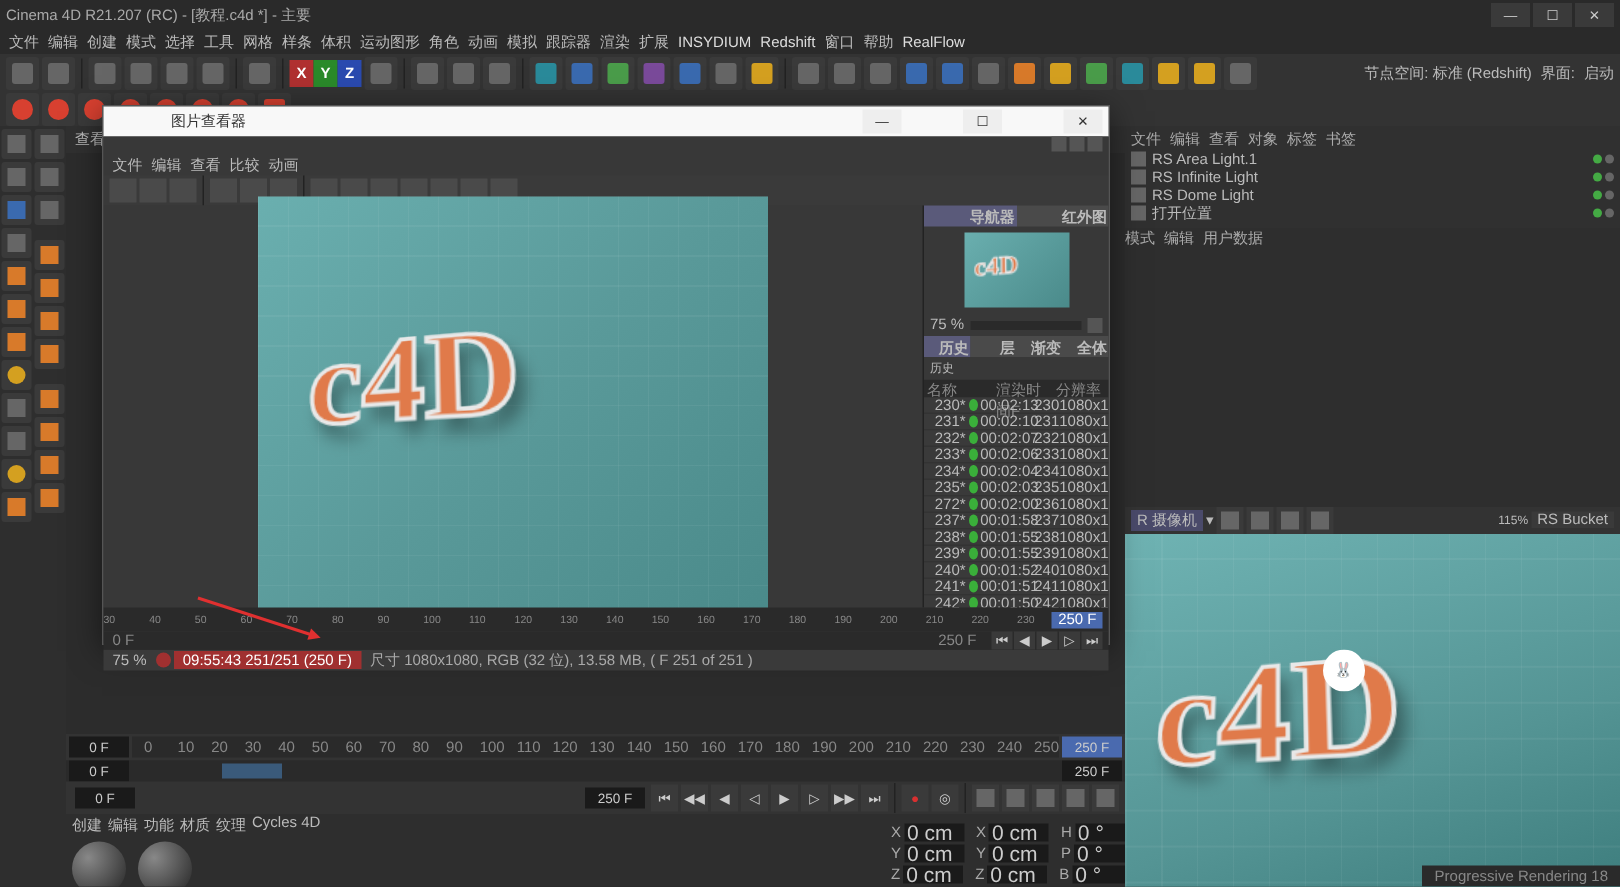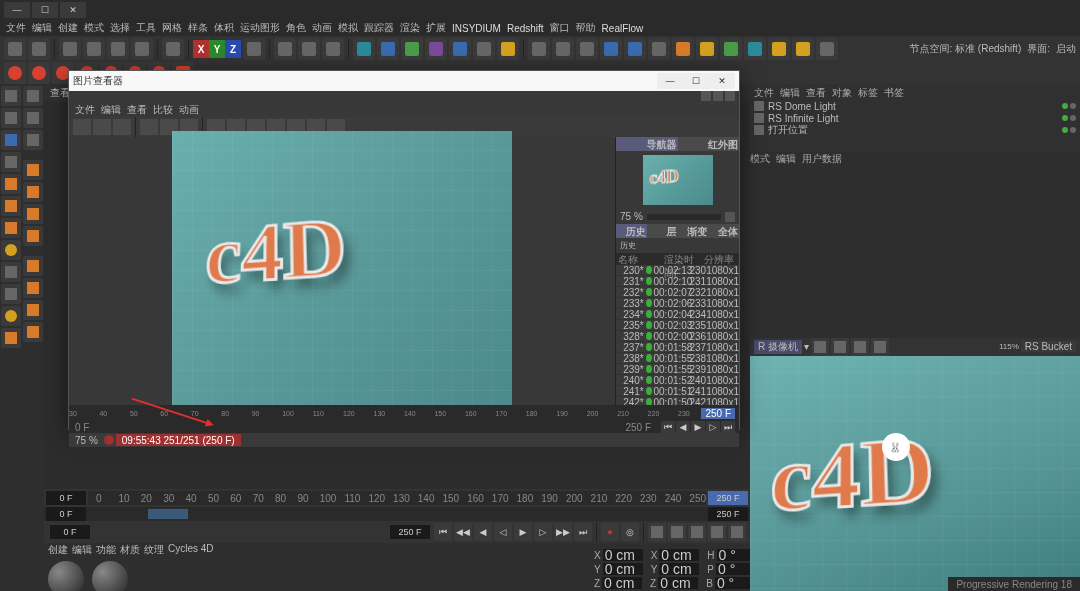--- a/index.html
+++ b/index.html
@@ -62,21 +62,21 @@
 .obj-dot { width:6px; height:6px; border-radius:50%; }
 .obj-dot.g { background:#4a4; }
 .obj-dot.gr { background:#666; }
 .attr-tabs { height:14px; display:flex; gap:6px; font-size:9px; color:#aaa; }
 
 .rview { height:290px; background:#5a9a9a; position:relative; overflow:hidden; }
 .rview-top { height:18px; background:#333; display:flex; align-items:center; gap:2px; padding:0 4px; font-size:9px;}
 
 
 .pv-window { position:absolute; left:68px; top:70px; width:672px; height:360px; background:#383838; border:1px solid #555; box-shadow:0 4px 20px rgba(0,0,0,0.5); }
-.pv-title { height:20px; background:#f8f8f8; display:flex; align-items:center; padding:0 4px; }
+.pv-title { height:20px; background:#f8f8f8; display:flex; align-items:center; padding:0 4px;gap:41px; }
 .pv-title-text { flex:1; font-size:10px; color:#333; }
 .pv-menubar { height:14px; background:#383838; display:flex; gap:6px; padding:0 6px; align-items:center; font-size:9px; color:#bbb;}
 .pv-toolbar { height:20px; background:#3a3a3a; display:flex; gap:2px; align-items:center; padding:0 4px; }
 .pv-tb { width:18px; height:16px; background:#4a4a4a; }
 .pv-body { display:flex; height:calc(100% - 90px); }
 .pv-img { flex:1; background:#383838; display:flex; align-items:center; justify-content:center; }
 .pv-render { width:340px; height:280px; background:linear-gradient(135deg,#6aafaf 0%,#5a9a9a 50%,#4a8a8a 100%); position:relative; }
 .pv-side { width:124px; background:#383838; border-left:1px solid #222; display:flex; flex-direction:column;}
 .pv-thumb { width:70px; height:50px; background:linear-gradient(135deg,#6aafaf,#4a8a8a); margin:4px auto; position:relative;}
 .pv-side-tabs { height:14px; display:flex; font-size:8px; }
@@ -100,20 +100,21 @@
 .prop-row { display:flex; gap:8px; margin:2px 0;}
 .prop-field { display:flex; align-items:center; gap:2px;}
 .prop-field input { width:40px; height:12px; background:#1a1a1a; border:none; color:#ccc; font-size:14px; padding:0 2px;}
 
 .bottom-status { position:absolute; bottom:0; right:0; height:14px; background:#2a2a2a; font-size:9px; color:#888; padding:0 8px; display:flex; align-items:center;}
 </style>
 </head>
 <body>
 
 <div class="titlebar">
+  <span class="title-text">Cinema 4D R21.207 (RC) - [教程.c4d *] - 主要</span>
   <div class="win-btns">
     <div class="win-btn">—</div>
     <div class="win-btn">☐</div>
     <div class="win-btn cl">✕</div>
   </div>
 </div>
 
 <div class="menubar" id="mainmenu">
     <span>文件</span>
     <span>编辑</span>
@@ -519,36 +520,44 @@
           <span>文件</span>
           <span>编辑</span>
           <span>查看</span>
           <span>对象</span>
           <span>标签</span>
           <span>书签</span>
         </div>
       <div class="obj-list" id="objlist">
           <div class="obj-row">
             <div class="obj-ico"></div>
-            <span>RS Dome Light</span>
+            <span>RS Area Light.1</span>
             <div class="obj-dots">
               <div class="obj-dot g"></div>
               <div class="obj-dot gr"></div>
             </div>
           </div>
           <div class="obj-row">
             <div class="obj-ico"></div>
             <span>RS Infinite Light</span>
             <div class="obj-dots">
               <div class="obj-dot g"></div>
               <div class="obj-dot gr"></div>
             </div>
           </div>
           <div class="obj-row">
             <div class="obj-ico"></div>
+            <span>RS Dome Light</span>
+            <div class="obj-dots">
+              <div class="obj-dot g"></div>
+              <div class="obj-dot gr"></div>
+            </div>
+          </div>
+          <div class="obj-row">
+            <div class="obj-ico"></div>
             <span>打开位置</span>
             <div class="obj-dots">
               <div class="obj-dot g"></div>
               <div class="obj-dot gr"></div>
             </div>
           </div>
         </div>
     </div>
     <div style="height:210px;background:#2e2e2e">
       <div class="attr-tabs" id="attrtabs">
@@ -703,21 +712,21 @@
             <div class="pv-hist-row">
               <span style="width:10px"></span>
               <span style="width:24px">235*</span>
               <div class="gd"></div>
               <span style="width:36px">00:02:03</span>
               <span style="width:18px">235</span>
               <span>1080x1</span>
             </div>
             <div class="pv-hist-row">
               <span style="width:10px"></span>
-              <span style="width:24px">328*</span>
+              <span style="width:24px">272*</span>
               <div class="gd"></div>
               <span style="width:36px">00:02:00</span>
               <span style="width:18px">236</span>
               <span>1080x1</span>
             </div>
             <div class="pv-hist-row">
               <span style="width:10px"></span>
               <span style="width:24px">237*</span>
               <div class="gd"></div>
               <span style="width:36px">00:01:58</span>
@@ -802,20 +811,21 @@
       <div class="tl-cb" style="width:14px;height:12px">◀</div>
       <div class="tl-cb" style="width:14px;height:12px">▶</div>
       <div class="tl-cb" style="width:14px;height:12px">▷</div>
       <div class="tl-cb" style="width:14px;height:12px">⏭</div>
     </div>
   </div>
   <div class="pv-status">
     <span class="pv-zoom">75 %</span>
     <span style="width:10px;height:10px;background:#a03030;border-radius:50%;margin-right:2px"></span>
     <span class="pv-red">09:55:43 251/251 (250 F)</span>
+    <span class="pv-info">尺寸 1080x1080, RGB (32 位), 13.58 MB, ( F 251 of 251 )</span>
   </div>
 </div>
 
 <div class="pv-arrow"></div>
 
 <div class="bottom-status">
   <span>Progressive Rendering   18</span>
 </div>
 
 </body></html>

